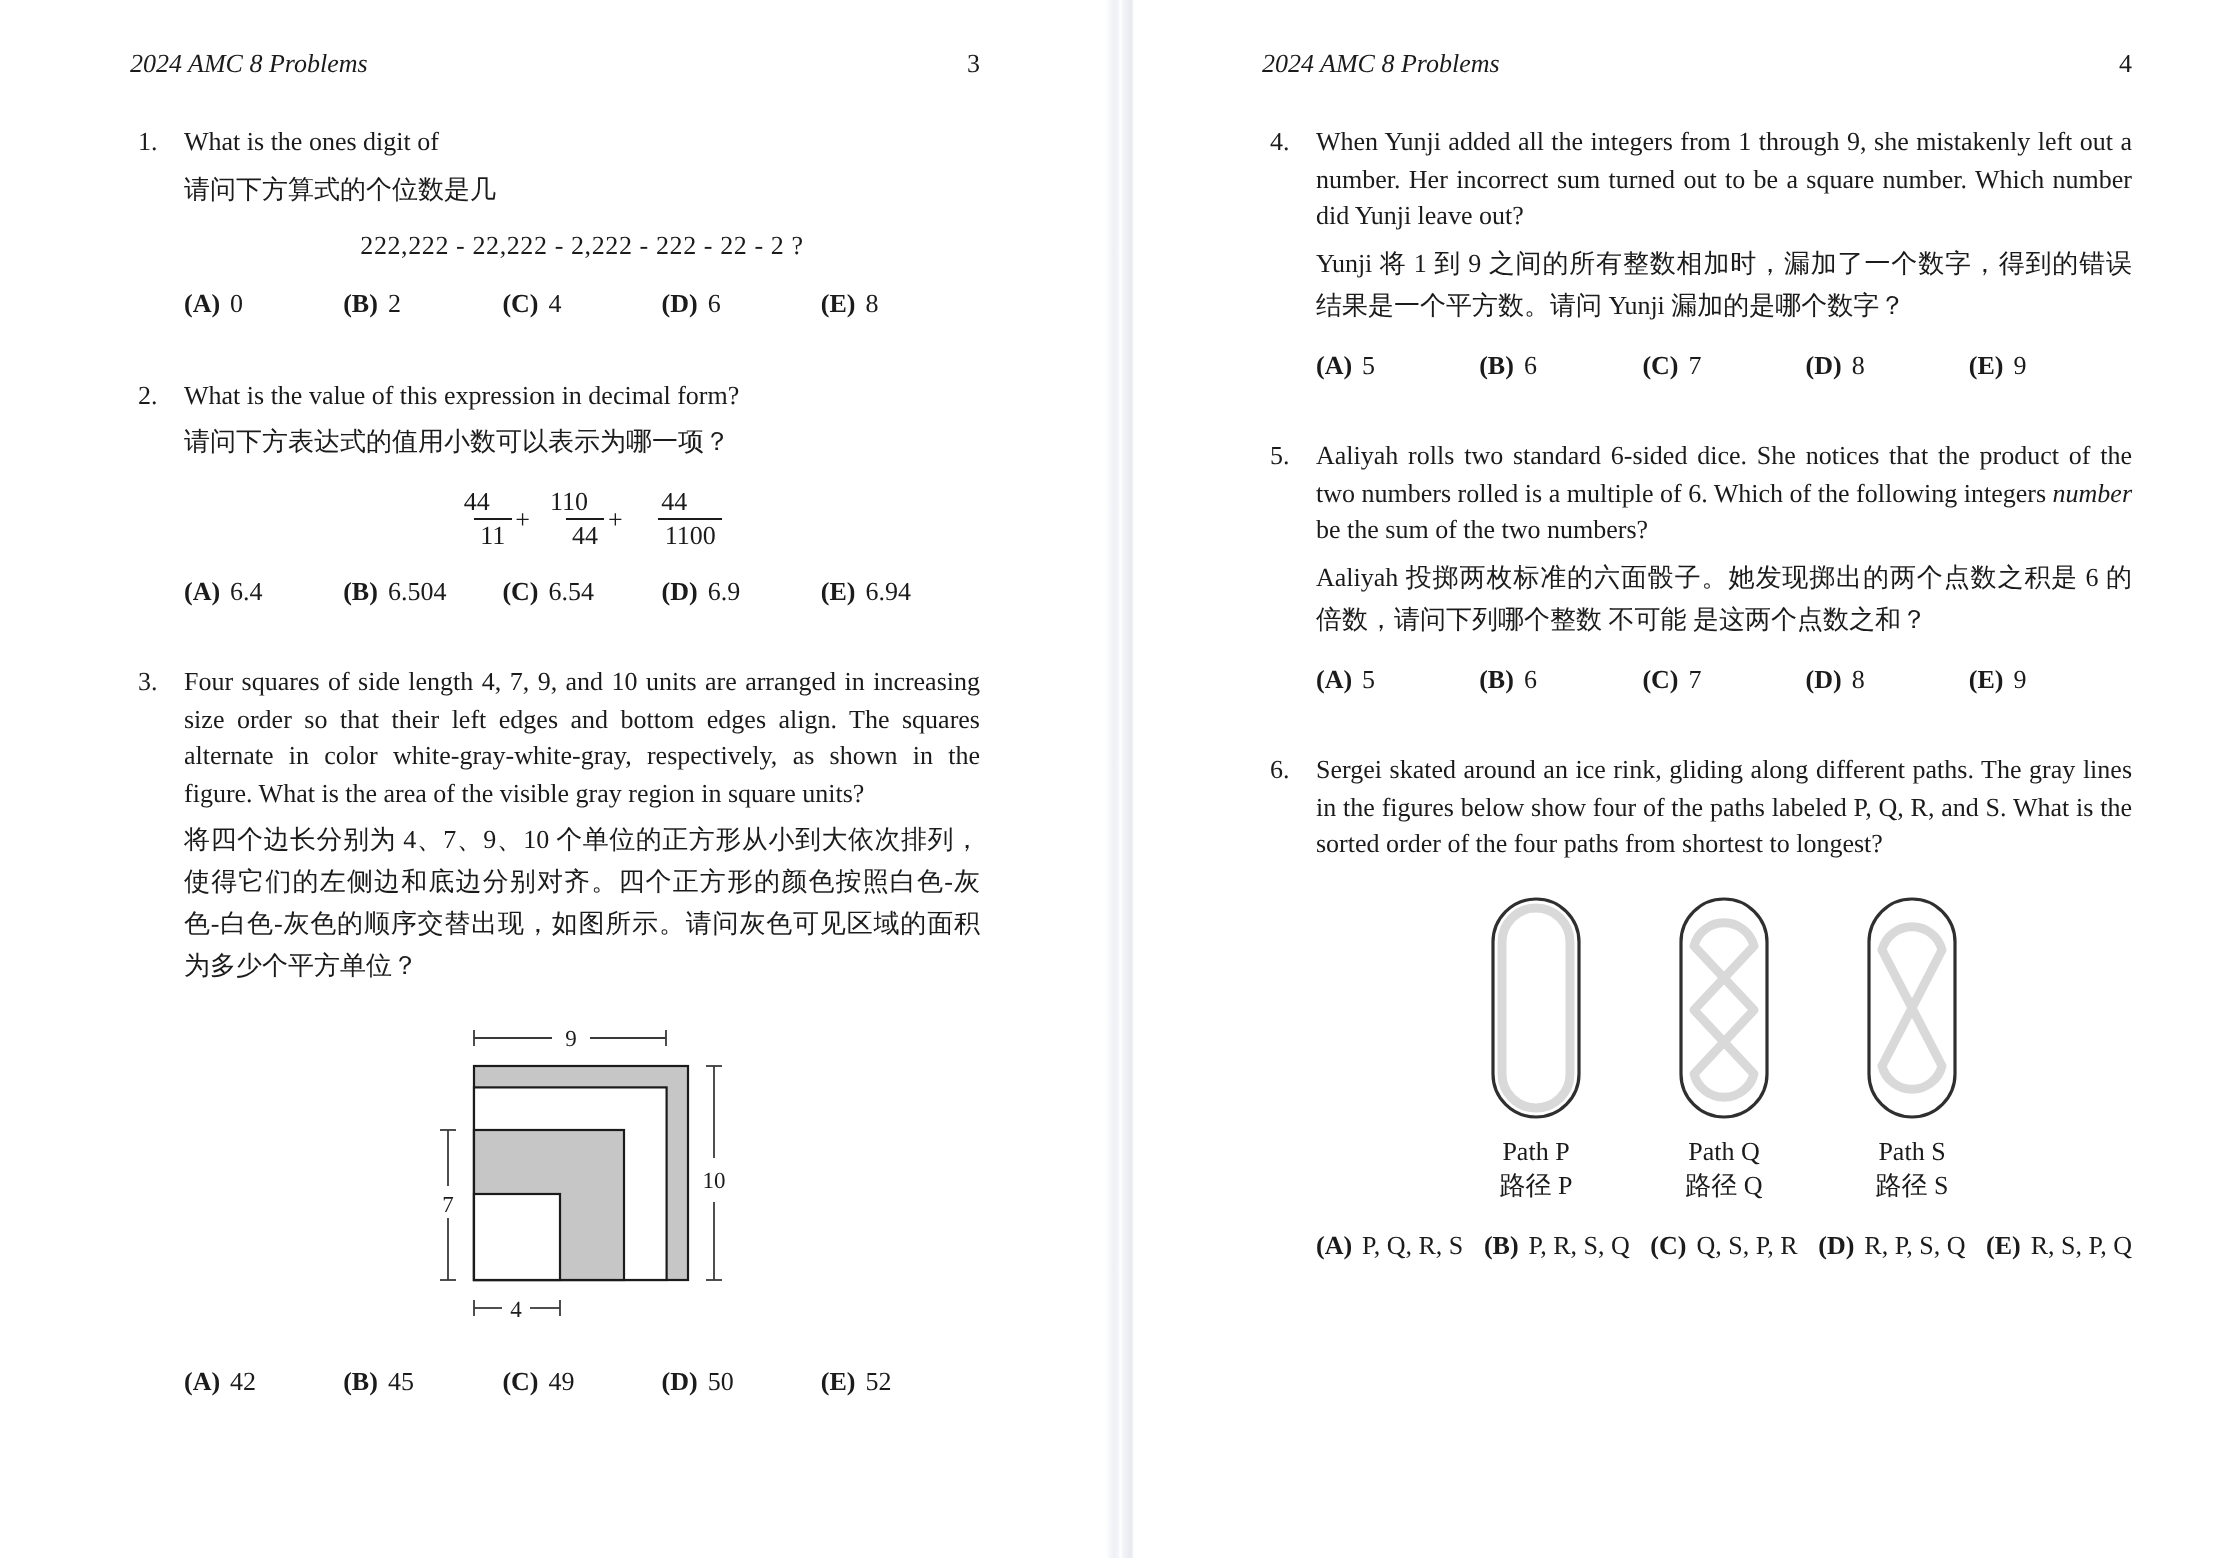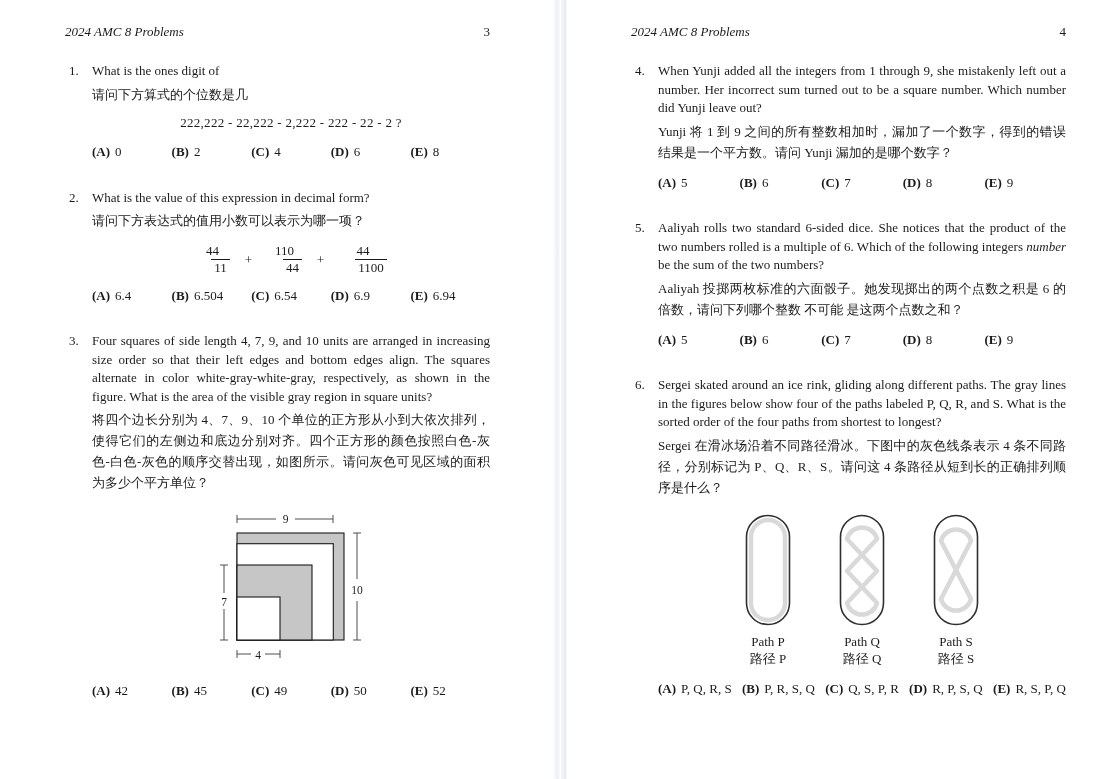--- a/index.html
+++ b/index.html
@@ -20,21 +20,21 @@
   .problem { position:relative; margin-top:22px; padding-left:27px; font-size:13px; line-height:18.5px; }
   .problem + .problem { margin-top:27px; }
   .pnum { position:absolute; left:4px; top:0; }
   .en { text-align:justify; }
   .zh { text-align:justify; line-height:21px; margin-top:3px; }
   .mathline { text-align:center; margin:9px 0 6px; letter-spacing:.3px; }
   .choices { display:flex; margin-top:11px; }
   .choices.grid5 .choice { flex:1 1 20%; }
   .choices.tight { justify-content:space-between; margin-top:13px; }
   .cl { font-weight:bold; margin-right:5px; }
-  .fracline { display:flex; justify-content:center; align-items:center; gap:15px; margin:13px 0 11px; }
+  .fracline { display:flex; justify-content:center; align-items:center; gap:2px; margin:13px 0 11px; }
   .frac { display:inline-block; text-align:center; line-height:1.1; }
   .frac .num { display:block; padding:0 3px 1px; }
   .frac .den { display:block; border-top:1px solid #1b1b1b; padding:1px 3px 0;margin-left:16px; }
   .figwrap { text-align:center; margin:14px 0 4px; }
   .rinks { display:flex; justify-content:center; gap:48px; margin-top:16px; }
   .rink { text-align:center; font-size:13px; line-height:17px; }
   .rink svg { display:block; margin:0 auto 7px; }
   svg text { font-family:"Liberation Serif","DejaVu Serif",serif; fill:#1b1b1b; }
 </style>
 </head>
@@ -173,21 +173,20 @@
       <span class="choice"><span class="cl">(B)</span><span>6</span></span>
       <span class="choice"><span class="cl">(C)</span><span>7</span></span>
       <span class="choice"><span class="cl">(D)</span><span>8</span></span>
       <span class="choice"><span class="cl">(E)</span><span>9</span></span>
     </div>
   </div>
 
   <div class="problem">
     <span class="pnum">6.</span>
     <div class="en">Sergei skated around an ice rink, gliding along different paths. The gray lines in the figures below show four of the paths labeled P, Q, R, and S. What is the sorted order of the four paths from shortest to longest?</div>
-    <div class="zh">Sergei 在滑冰场沿着不同路径滑冰。下图中的灰色线条表示 4 条不同路径，分别标记为 P、Q、R、S。请问这 4 条路径从短到长的正确排列顺序是什么？</div>
 
     <div class="rinks">
       <div class="rink">
         <svg width="46" height="112" viewBox="0 0 46 112">
           <rect x="1.5" y="1.5" width="43" height="109" rx="21.5" fill="#fff" stroke="#2f2f2f" stroke-width="1.6"></rect>
           <rect x="6" y="6" width="34" height="100" rx="17" fill="none" stroke="#d9d9d9" stroke-width="4.5"></rect>
         </svg>
         <div>Path P</div>
         <div>路径 P</div>
       </div>

